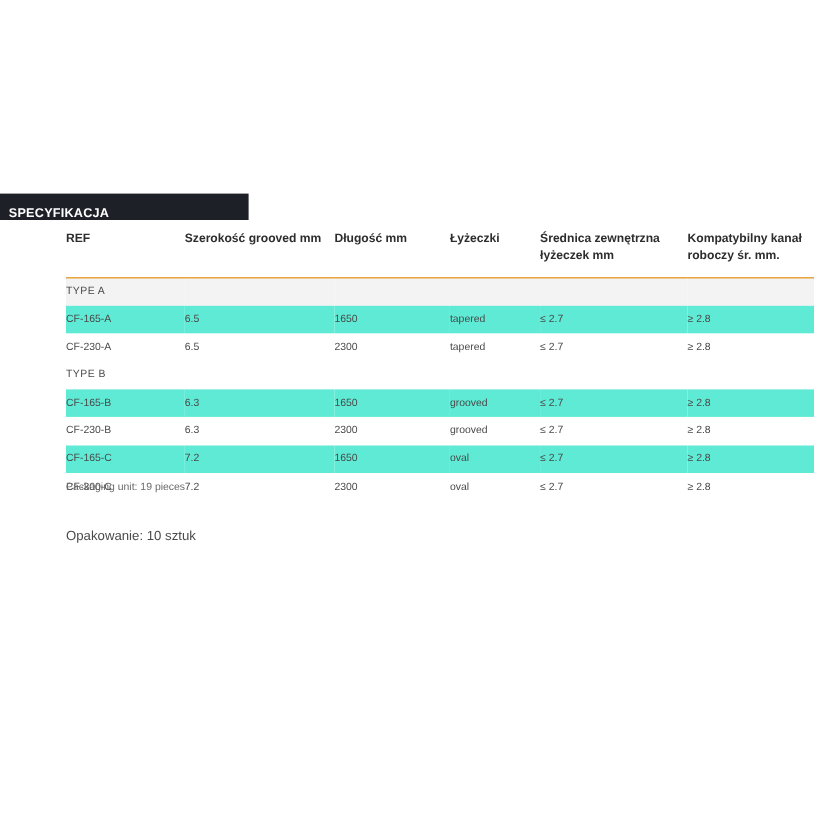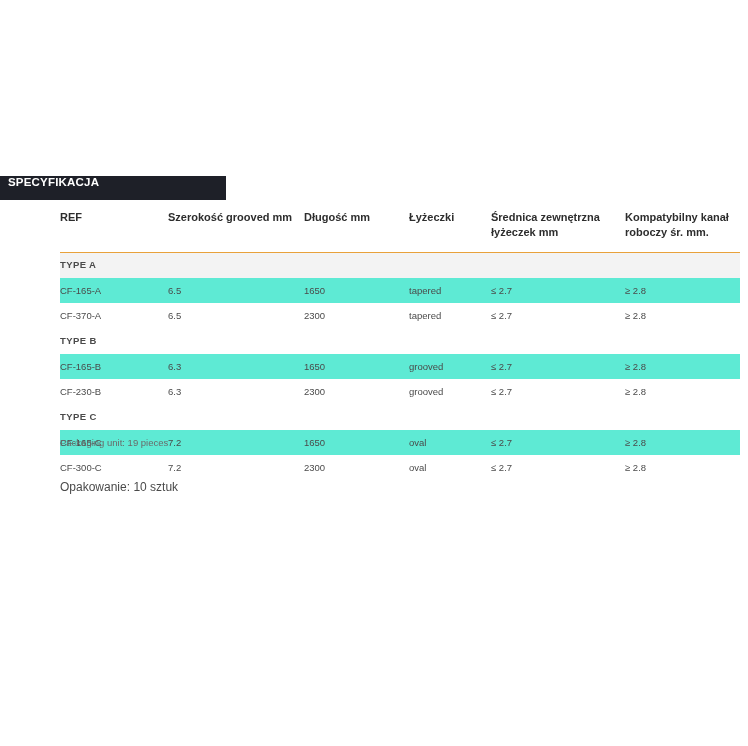--- a/index.html
+++ b/index.html
@@ -24,21 +24,21 @@
   }
   
   .section-bar {
     position: absolute;
     left: 0px;
     top: 176px;
     width: 226px;
     height: 24px;
     background: #1e2028;
     display: flex;
-    align-items: flex-start;
+    align-items: flex-end;
   }
   .section-bar .section-title {
     color: #ffffff;
     font-size: 11.5px;
     font-weight: bold;
     letter-spacing: 0.2px;
     padding-left: 8px;
   }
   
   .table-wrap {
@@ -73,21 +73,21 @@
   }
   table.spec tbody td {
     font-size: 9.5px;
     color: #4a4a4a;
     padding: 6.5px 6px 6.5px 0;
     line-height: 1.3;
     vertical-align: middle;
   }
   tr.type-row td {
     font-size: 8.5px;
-    font-weight: bold;
+    font-weight: normal;
     color: #e08a1e;
     letter-spacing: 0.4px;
     padding: 5px 6px 5px 0;
   }
   tr.shaded td { background: #5eead4; }
   tr.type-row.shaded td { background: #f3f3f3; }
 
   .pack-note {
     position: absolute;
     left: 60px;
@@ -144,21 +144,21 @@
         </tr>
         <tr class="shaded">
           <td>CF-165-A</td>
           <td>6.5</td>
           <td>1650</td>
           <td>tapered</td>
           <td>≤ 2.7</td>
           <td>≥ 2.8</td>
         </tr>
         <tr>
-          <td>CF-370-A</td>
+          <td>CF-230-A</td>
           <td>6.5</td>
           <td>2300</td>
           <td>tapered</td>
           <td>≤ 2.7</td>
           <td>≥ 2.8</td>
         </tr>
 
         <tr class="type-row">
           <td>TYPE B</td>
           <td></td>
@@ -177,28 +177,20 @@
         </tr>
         <tr>
           <td>CF-230-B</td>
           <td>6.3</td>
           <td>2300</td>
           <td>grooved</td>
           <td>≤ 2.7</td>
           <td>≥ 2.8</td>
         </tr>
 
-        <tr class="type-row">
-          <td>TYPE C</td>
-          <td></td>
-          <td></td>
-          <td></td>
-          <td></td>
-          <td></td>
-        </tr>
         <tr class="shaded">
           <td>CF-165-C</td>
           <td>7.2</td>
           <td>1650</td>
           <td>oval</td>
           <td>≤ 2.7</td>
           <td>≥ 2.8</td>
         </tr>
         <tr>
           <td>CF-300-C</td>

